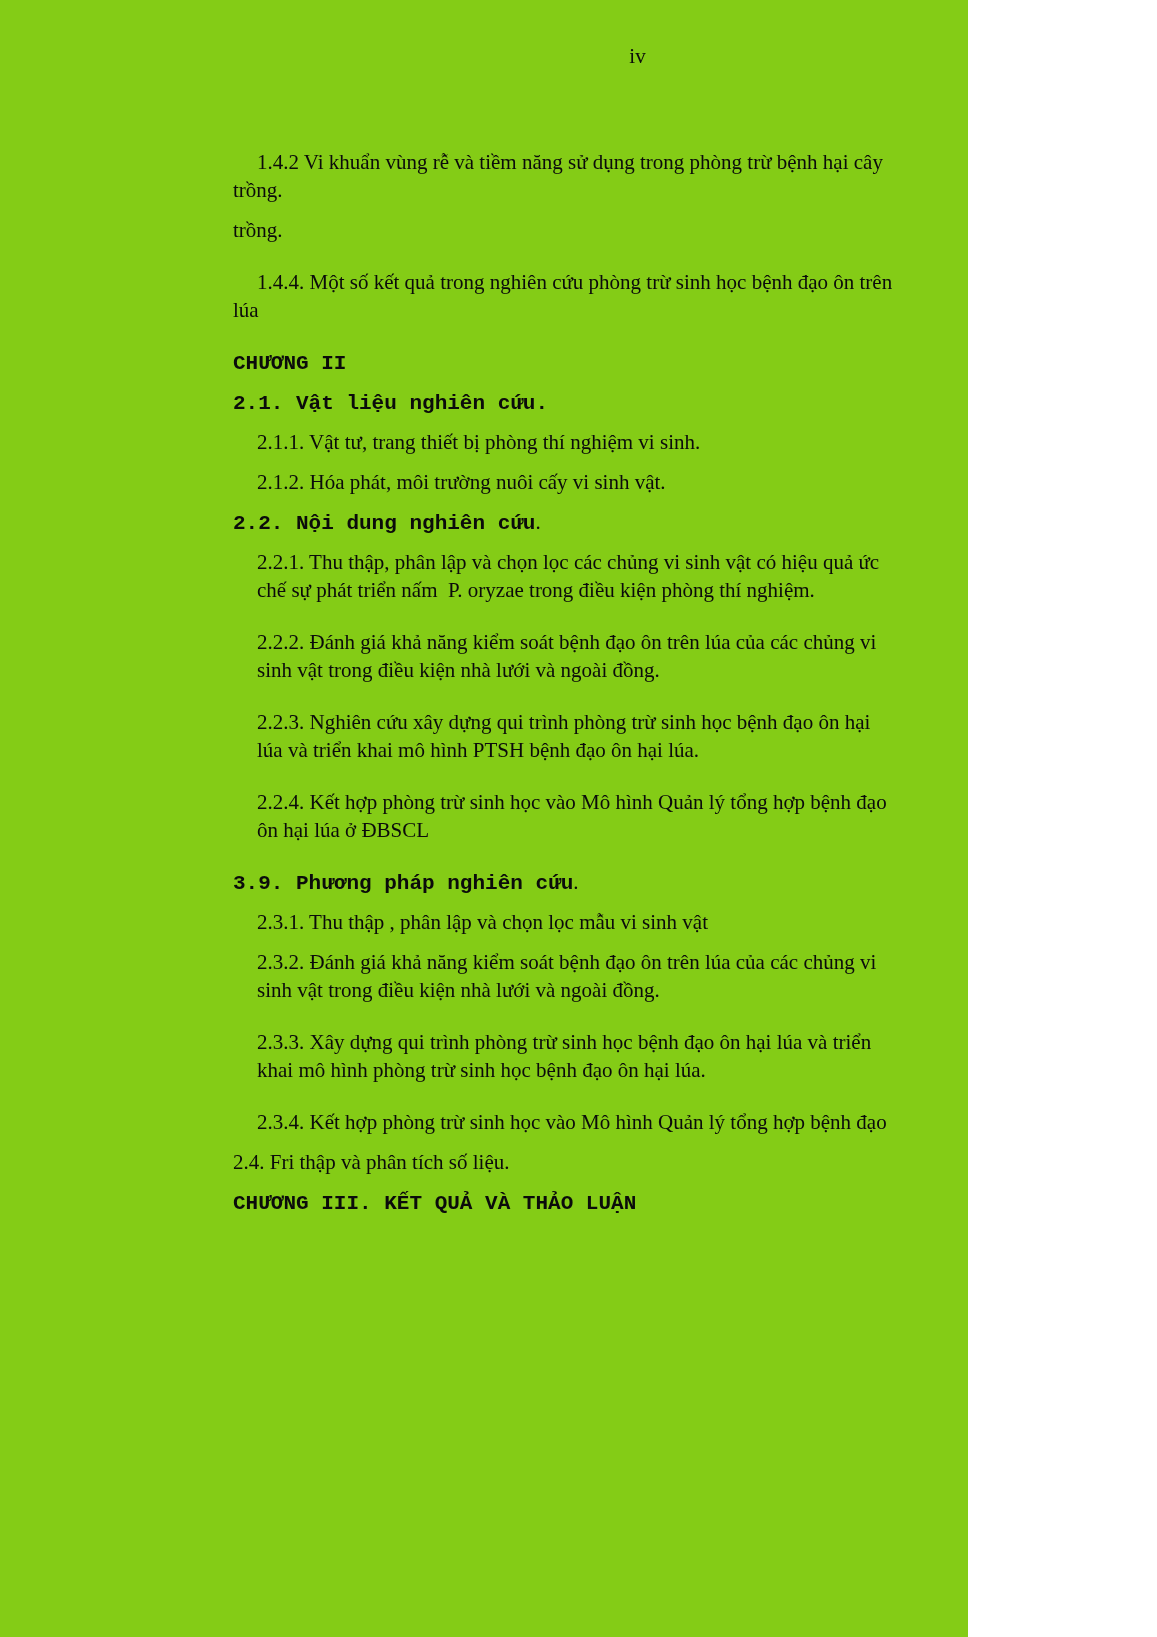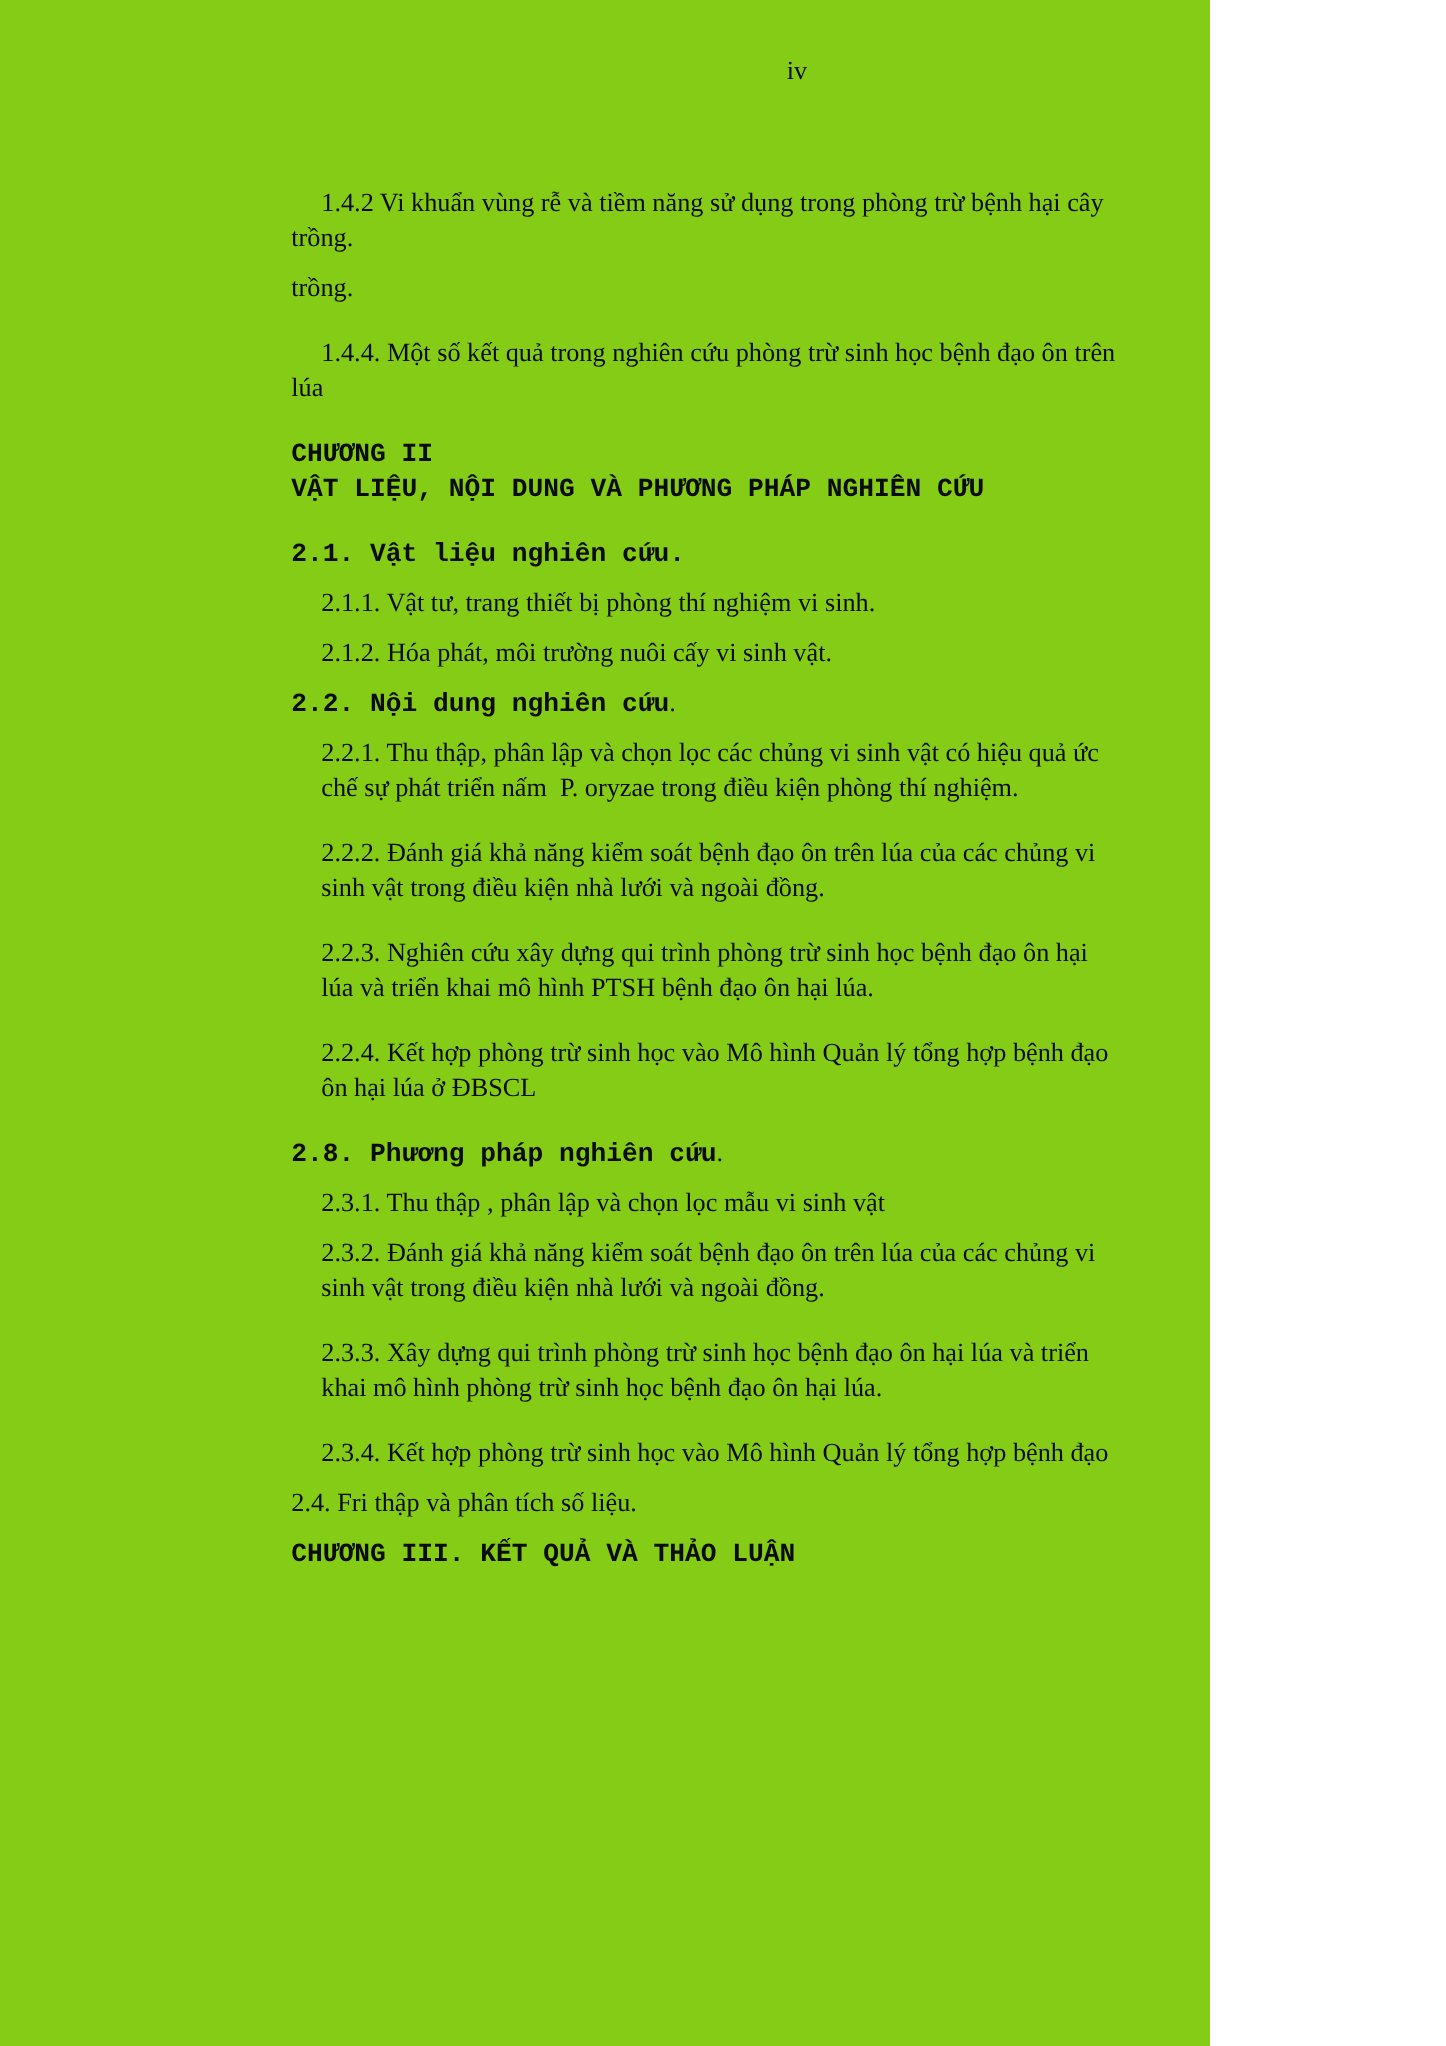--- a/index.html
+++ b/index.html
@@ -91,24 +91,20 @@
   <div class="toc-row indent-chapter">
     <span class="toc-text"><span class="t-main">lúa</span><span class="t-suffix"></span></span>
     <span class="toc-page"></span>
   </div>
 
   <div class="toc-row indent-chapter bold">
     <span class="toc-text"><span class="t-main">CHƯƠNG II</span><span class="t-suffix"></span></span>
     <span class="toc-page">42</span>
   </div>
 
-  <div class="toc-row indent-chapter bold">
-    <span class="toc-text"><span class="t-main">VẬT LIỆU, NỘI DUNG VÀ PHƯƠNG PHÁP NGHIÊN CỨU</span><span class="t-suffix"></span></span>
-    <span class="toc-page"></span>
-  </div>
 
   <div class="toc-row indent-chapter bold">
     <span class="toc-text"><span class="t-main">2.1. Vật liệu nghiên cứu.</span><span class="t-suffix"></span></span>
     <span class="toc-page">42</span>
   </div>
 
   <div class="toc-row indent-sub">
     <span class="toc-text"><span class="t-main">2.1.1. Vật tư, trang thiết bị phòng thí nghiệm vi sinh.</span><span class="t-suffix"></span></span>
     <span class="toc-page">42</span>
   </div>
@@ -157,21 +153,21 @@
     <span class="toc-text"><span class="t-main">2.2.4. Kết hợp phòng trừ sinh học vào Mô hình Quản lý tổng hợp bệnh đạo</span><span class="t-suffix"></span></span>
     <span class="toc-page">44</span>
   </div>
 
   <div class="toc-row indent-sub">
     <span class="toc-text"><span class="t-main">ôn hại lúa ở ĐBSCL</span><span class="t-suffix"></span></span>
     <span class="toc-page"></span>
   </div>
 
   <div class="toc-row indent-chapter bold">
-    <span class="toc-text"><span class="t-main">2.8. Phương pháp nghiên cứu</span><span class="t-suffix">.</span></span>
+    <span class="toc-text"><span class="t-main">3.9. Phương pháp nghiên cứu</span><span class="t-suffix">.</span></span>
     <span class="toc-page">44</span>
   </div>
 
   <div class="toc-row indent-sub">
     <span class="toc-text"><span class="t-main">2.3.1. Thu thập , phân lập và chọn lọc mẫu vi sinh vật</span><span class="t-suffix"></span></span>
     <span class="toc-page">44</span>
   </div>
 
   <div class="toc-row indent-sub">
     <span class="toc-text"><span class="t-main">2.3.2. Đánh giá khả năng kiểm soát bệnh đạo ôn trên lúa của các chủng vi</span><span class="t-suffix"></span></span>

